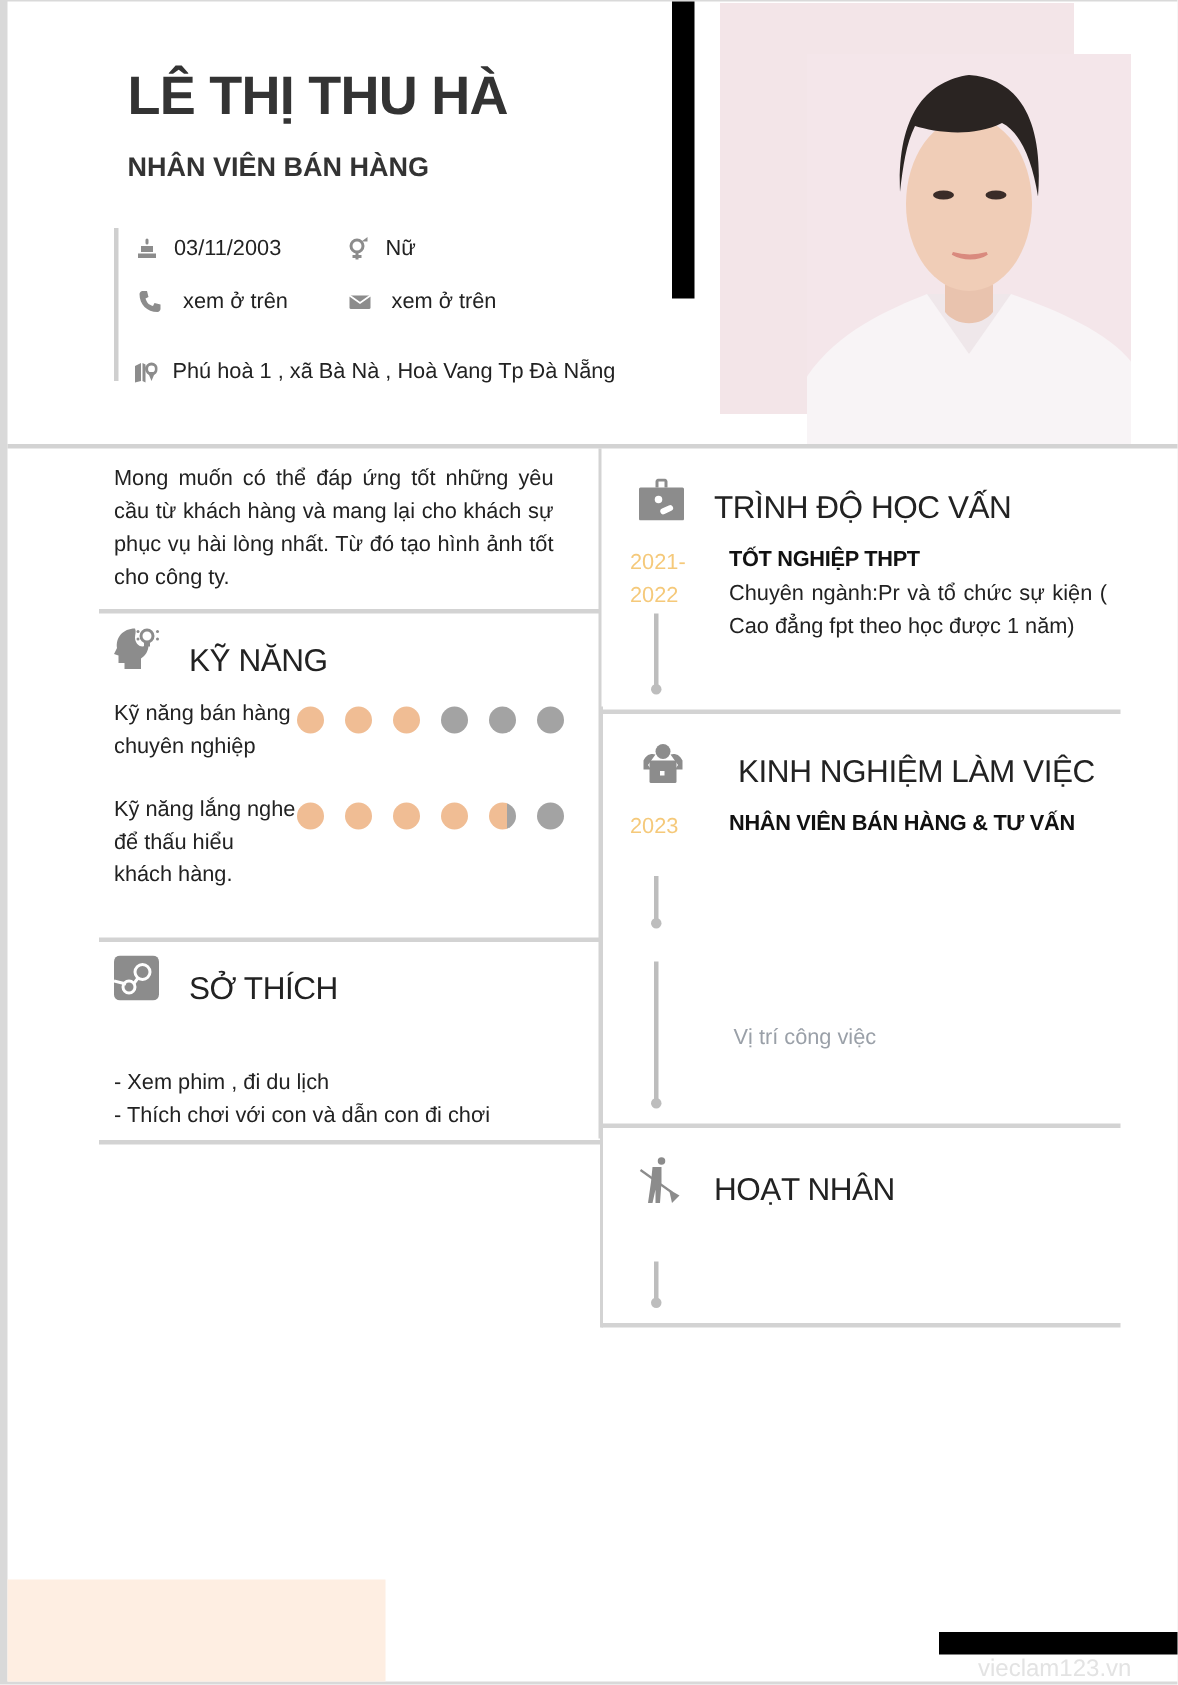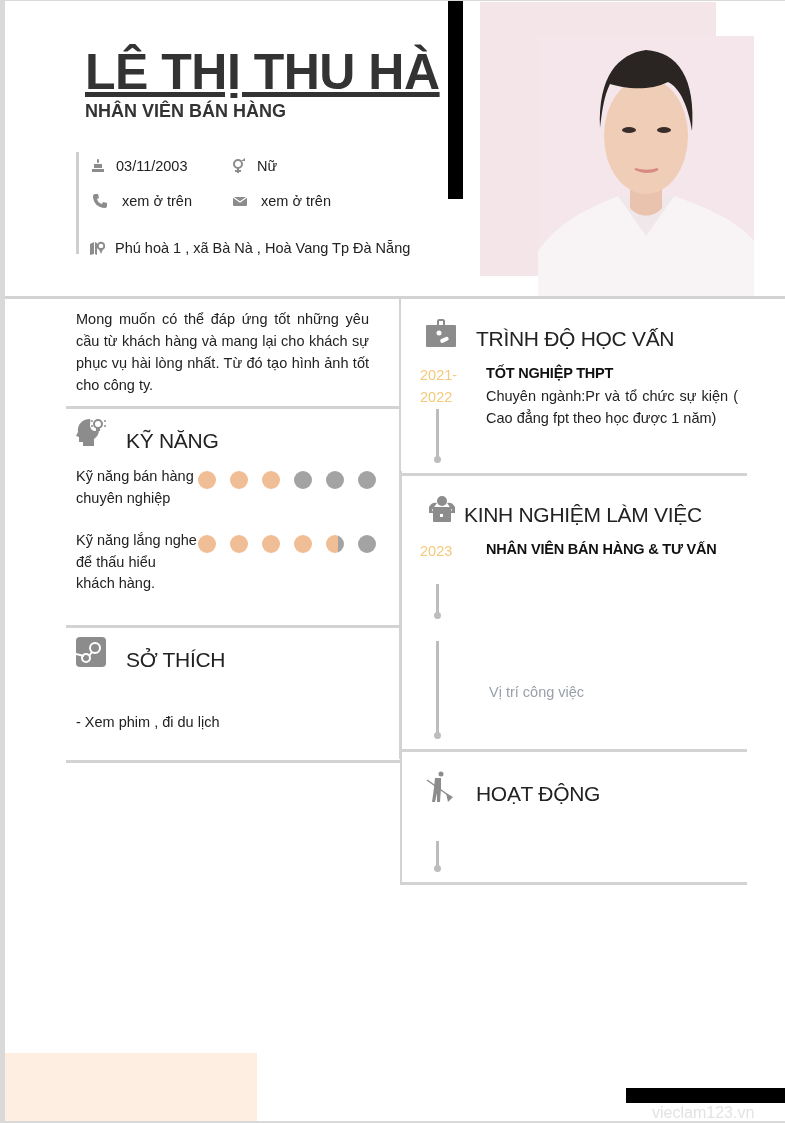--- a/index.html
+++ b/index.html
@@ -1,19 +1,19 @@
 <!DOCTYPE html>
 <html><head>
 <meta charset="utf-8">
 <style>
   html, body { margin:0; padding:0; }
   body { width:785px; height:1123px; position:relative; overflow:hidden; background:#d9d9d9; font-family:"Liberation Sans", sans-serif; color:#222; }
   .page { position:absolute; left:5px; top:1px; width:780px; height:1120px; background:#fff; }
   .abs { position:absolute; }
-  .name { left:80px; top:42px; font-size:50px; font-weight:bold; color:#333; letter-spacing:-0.5px; white-space:nowrap;text-decoration:underline; }
+  .name { left:80px; top:42px; font-size:36px; font-weight:bold; color:#333; letter-spacing:-0.5px; white-space:nowrap; }
   .jobtitle { left:80px; top:100px; font-size:18px; font-weight:bold; color:#333; white-space:nowrap; }
   .info-bar { left:71px; top:151px; width:3px; height:102px; background:#cfcfcf; }
   .info { font-size:14.5px; color:#222; white-space:nowrap; display:flex; align-items:center; }
   .info svg { width:16px; height:16px; margin-right:10px; }
   .blackbar { left:443px; top:0px; width:15px; height:198px; background:#000; }
   .pinkback { left:475px; top:1px; width:236px; height:274px; background:#f3e5e8; }
   .photo { left:533px; top:35px; width:216px; height:260px; background:#f4e6ea; overflow:hidden; }
   .hline { height:3px; background:#d3d3d3; }
   .vline { width:2px; background:#d3d3d3; }
   .para { font-size:14.5px; line-height:22px; text-align:justify; color:#222; }
@@ -142,20 +142,21 @@
   <svg class="abs" style="left:71px;top:636px;" width="30" height="30" viewBox="0 0 30 30">
     <rect width="30" height="30" rx="4" fill="#8c8c8c"></rect>
     <circle cx="19" cy="11" r="5" fill="none" stroke="#fff" stroke-width="2"></circle>
     <circle cx="10" cy="21" r="4" fill="none" stroke="#fff" stroke-width="2"></circle>
     <path d="M0 17 L8 19" stroke="#fff" stroke-width="2"></path>
     <path d="M13 19 L16 15" stroke="#fff" stroke-width="2"></path>
   </svg>
   <div class="abs sec-title" style="left:121px;top:647px;">SỞ THÍCH</div>
   <div class="abs" style="left:71px;top:684px;margin-top:26px;">
     <div class="list-item">- Xem phim , đi du lịch</div>
+    <div class="list-item">- Thích chơi với con và dẫn con đi chơi</div>
   </div>
   <div class="abs hline" style="left:61px;top:759px;width:335px;"></div>
 
   <div class="abs vline" style="left:395px;top:470px;height:414px;"></div>
 
   <svg class="abs icon" style="left:421px;top:318px;" width="30" height="28" viewBox="0 0 30 28">
     <path d="M11 6 L11 2 C11 1 12 0 13 0 L17 0 C18 0 19 1 19 2 L19 6 L17 6 L17 2 L13 2 L13 6 Z"></path>
     <rect x="0" y="6" width="30" height="22" rx="1"></rect>
     <circle cx="13" cy="14" r="2.5" fill="#fff"></circle>
     <rect x="14" y="19" width="9" height="4" rx="2" fill="#fff" transform="rotate(-25 18 21)"></rect>
@@ -169,37 +170,37 @@
   <div class="abs para" style="left:481px;top:384px;width:252px;">Chuyên ngành:Pr và tổ chức sự kiện ( Cao đẳng fpt theo học được 1 năm)</div>
   <div class="abs hline" style="left:396px;top:472px;width:346px;"></div>
 
   <svg class="abs icon" style="left:421px;top:494px;" width="32" height="28" viewBox="0 0 32 28">
     <circle cx="16" cy="6" r="5"></circle>
     <path d="M3 12 C5 8 8 7 11 8 L6 15 L8 18 L3 18 Z"></path>
     <path d="M29 12 C27 8 24 7 21 8 L26 15 L24 18 L29 18 Z"></path>
     <rect x="7" y="12" width="18" height="15" rx="1"></rect>
     <rect x="14" y="19" width="3" height="3" fill="#fff"></rect>
   </svg>
-  <div class="abs sec-title" style="left:459px;top:502px;">KINH NGHIỆM LÀM VIỆC</div>
+  <div class="abs sec-title" style="left:487px;top:502px;">KINH NGHIỆM LÀM VIỆC</div>
   <div class="abs year" style="left:415px;top:539px;">2023</div>
   <div class="abs item-title" style="left:481px;top:540px;">NHÂN VIÊN BÁN HÀNG &amp; TƯ VẤN</div>
   <div class="abs tl-line" style="left:431px;top:583px;height:30px;"></div>
   <div class="abs tl-dot" style="left:429px;top:611px;"></div>
   <div class="abs tl-line" style="left:431px;top:640px;height:94px;"></div>
   <div class="abs tl-dot" style="left:429px;top:731px;"></div>
   <div class="abs placeholder" style="left:484px;top:683px;">Vị trí công việc</div>
   <div class="abs hline" style="left:396px;top:748px;width:346px;"></div>
 
   <svg class="abs icon" style="left:421px;top:770px;" width="28" height="32" viewBox="0 0 28 32">
     <circle cx="15" cy="3" r="2.5"></circle>
     <path d="M9 7 L15 7 L15 17 L14 31 L11 31 L11 22 L9 31 L6 31 L8 17 Z"></path>
     <path d="M1 9 L22 24" stroke="#8c8c8c" stroke-width="1.5"></path>
     <path d="M20 22 L27 26 L22 31 Z"></path>
   </svg>
-  <div class="abs sec-title" style="left:471px;top:781px;">HOẠT ĐỘNG</div>
+  <div class="abs sec-title" style="left:471px;top:781px;">HOẠT NHÂN</div>
   <div class="abs tl-line" style="left:431px;top:840px;height:26px;"></div>
   <div class="abs tl-dot" style="left:429px;top:864px;"></div>
   <div class="abs hline" style="left:396px;top:881px;width:346px;"></div>
 
   <div class="abs peach"></div>
   <div class="abs footbar"></div>
   <div class="abs watermark">vieclam123.vn</div>
 </div>
 
 </body></html>

